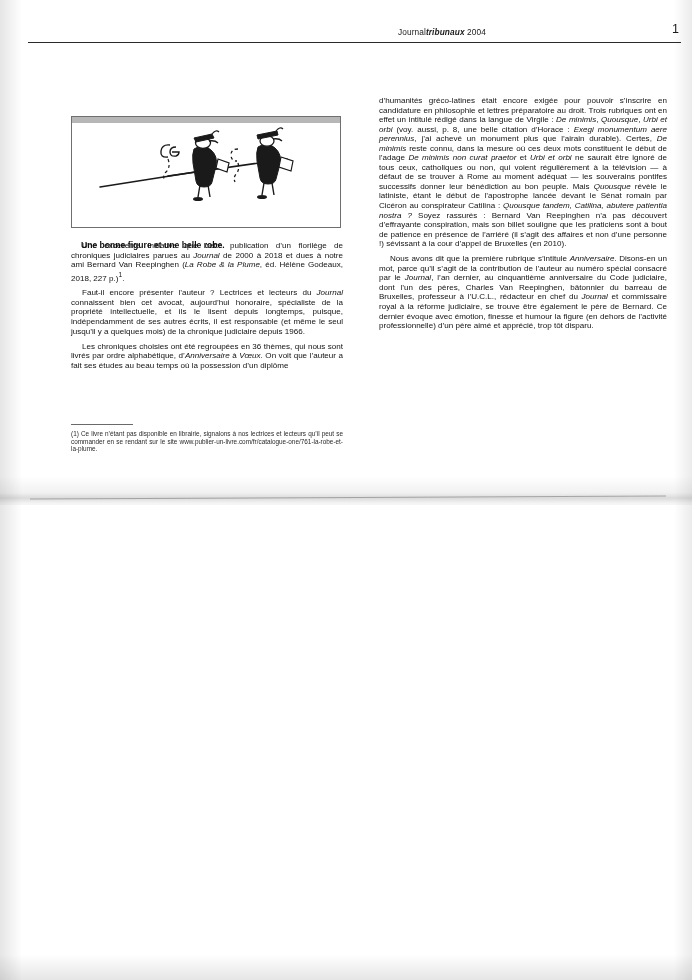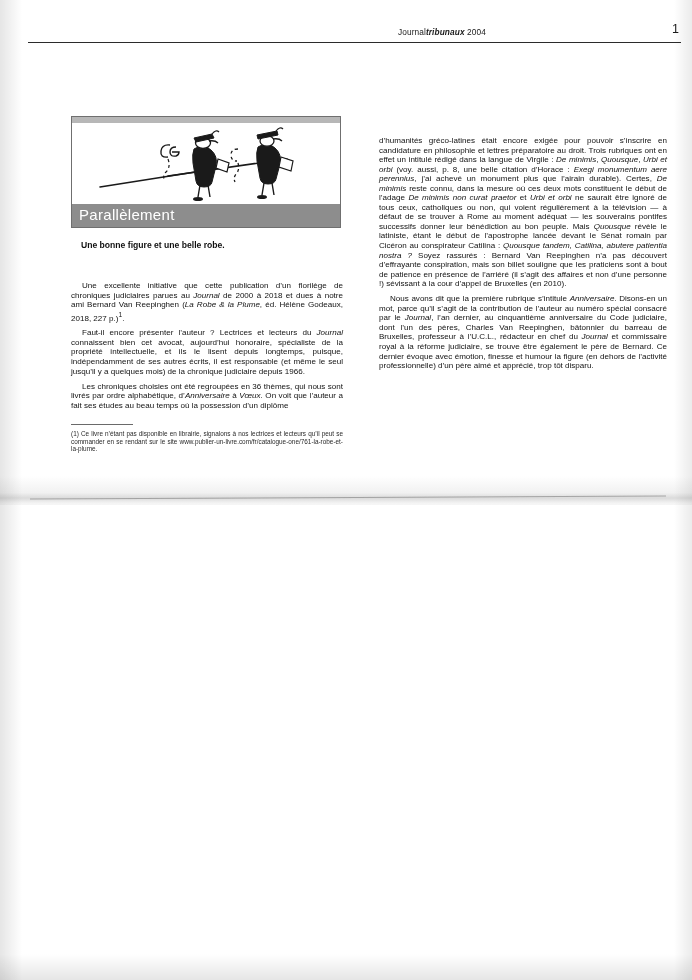--- a/index.html
+++ b/index.html
@@ -116,21 +116,20 @@
 
   
   .col {
     position: absolute;
     font-size: 8.05px;
     line-height: 9.55px;
     text-align: justify;
     text-justify: inter-word;
     color: #121212;
     hyphens: manual;
-    margin-top: 40px;
   }
   .col p { margin: 0 0 5.5px 0; }
   .col p.indent { text-indent: 11px; }
   .col i { font-style: italic; }
 
   .deck {
     position: absolute;
     font-size: 8.6px;
     font-weight: bold;
     color: #101010;
@@ -224,23 +223,20 @@
         <path d="M204 8 q4 -5 7 -2" fill="none" stroke-width="1.2"></path>
 
         <path d="M192 60 l-2 12 M200 60 l2 12" fill="none" stroke-width="1.4"></path>
         <ellipse cx="190" cy="74" rx="5" ry="2" fill="#1a1a1a" stroke="none"></ellipse>
 
         <path d="M209 34 l12 4 l-2 10 l-12 -4 z" fill="#ffffff" stroke-width="1.2"></path>
 
         <path d="M166 26 q-7 0 -7 6 q0 6 6 6 M166 40 q2 7 -2 11 q-3 4 -1 8" fill="none" stroke-width="1.3" stroke-dasharray="3 3"></path>
       </g>
     </svg>
-    <div class="title-strip">
-      <span>Parallèlement</span>
-    </div>
   </div>
 
   <div class="deck" id="p1-deck">Une bonne figure et une belle robe.</div>
 
   <div class="col" id="p1-col-left">
     <p class="indent">Une excellente initiative que cette publication d’un florilège de chroniques judiciaires parues au <i>Journal</i> de 2000 à 2018 et dues à notre ami Bernard Van Reepinghen (<i>La Robe &amp; la Plume</i>, éd. Hélène Godeaux, 2018, 227 p.)<sup>1</sup>.</p>
     <p class="indent">Faut-il encore présenter l’auteur ? Lectrices et lecteurs du <i>Journal</i> connaissent bien cet avocat, aujourd’hui honoraire, spécialiste de la propriété intellectuelle, et ils le lisent depuis longtemps, puisque, indépendamment de ses autres écrits, il est responsable (et même le seul jusqu’il y a quelques mois) de la chronique judiciaire depuis 1966.</p>
     <p class="indent">Les chroniques choisies ont été regroupées en 36 thèmes, qui nous sont livrés par ordre alphabétique, d’<i>Anniversaire</i> à <i>Vœux</i>. On voit que l’auteur a fait ses études au beau temps où la possession d’un diplôme</p>
   </div>
 

